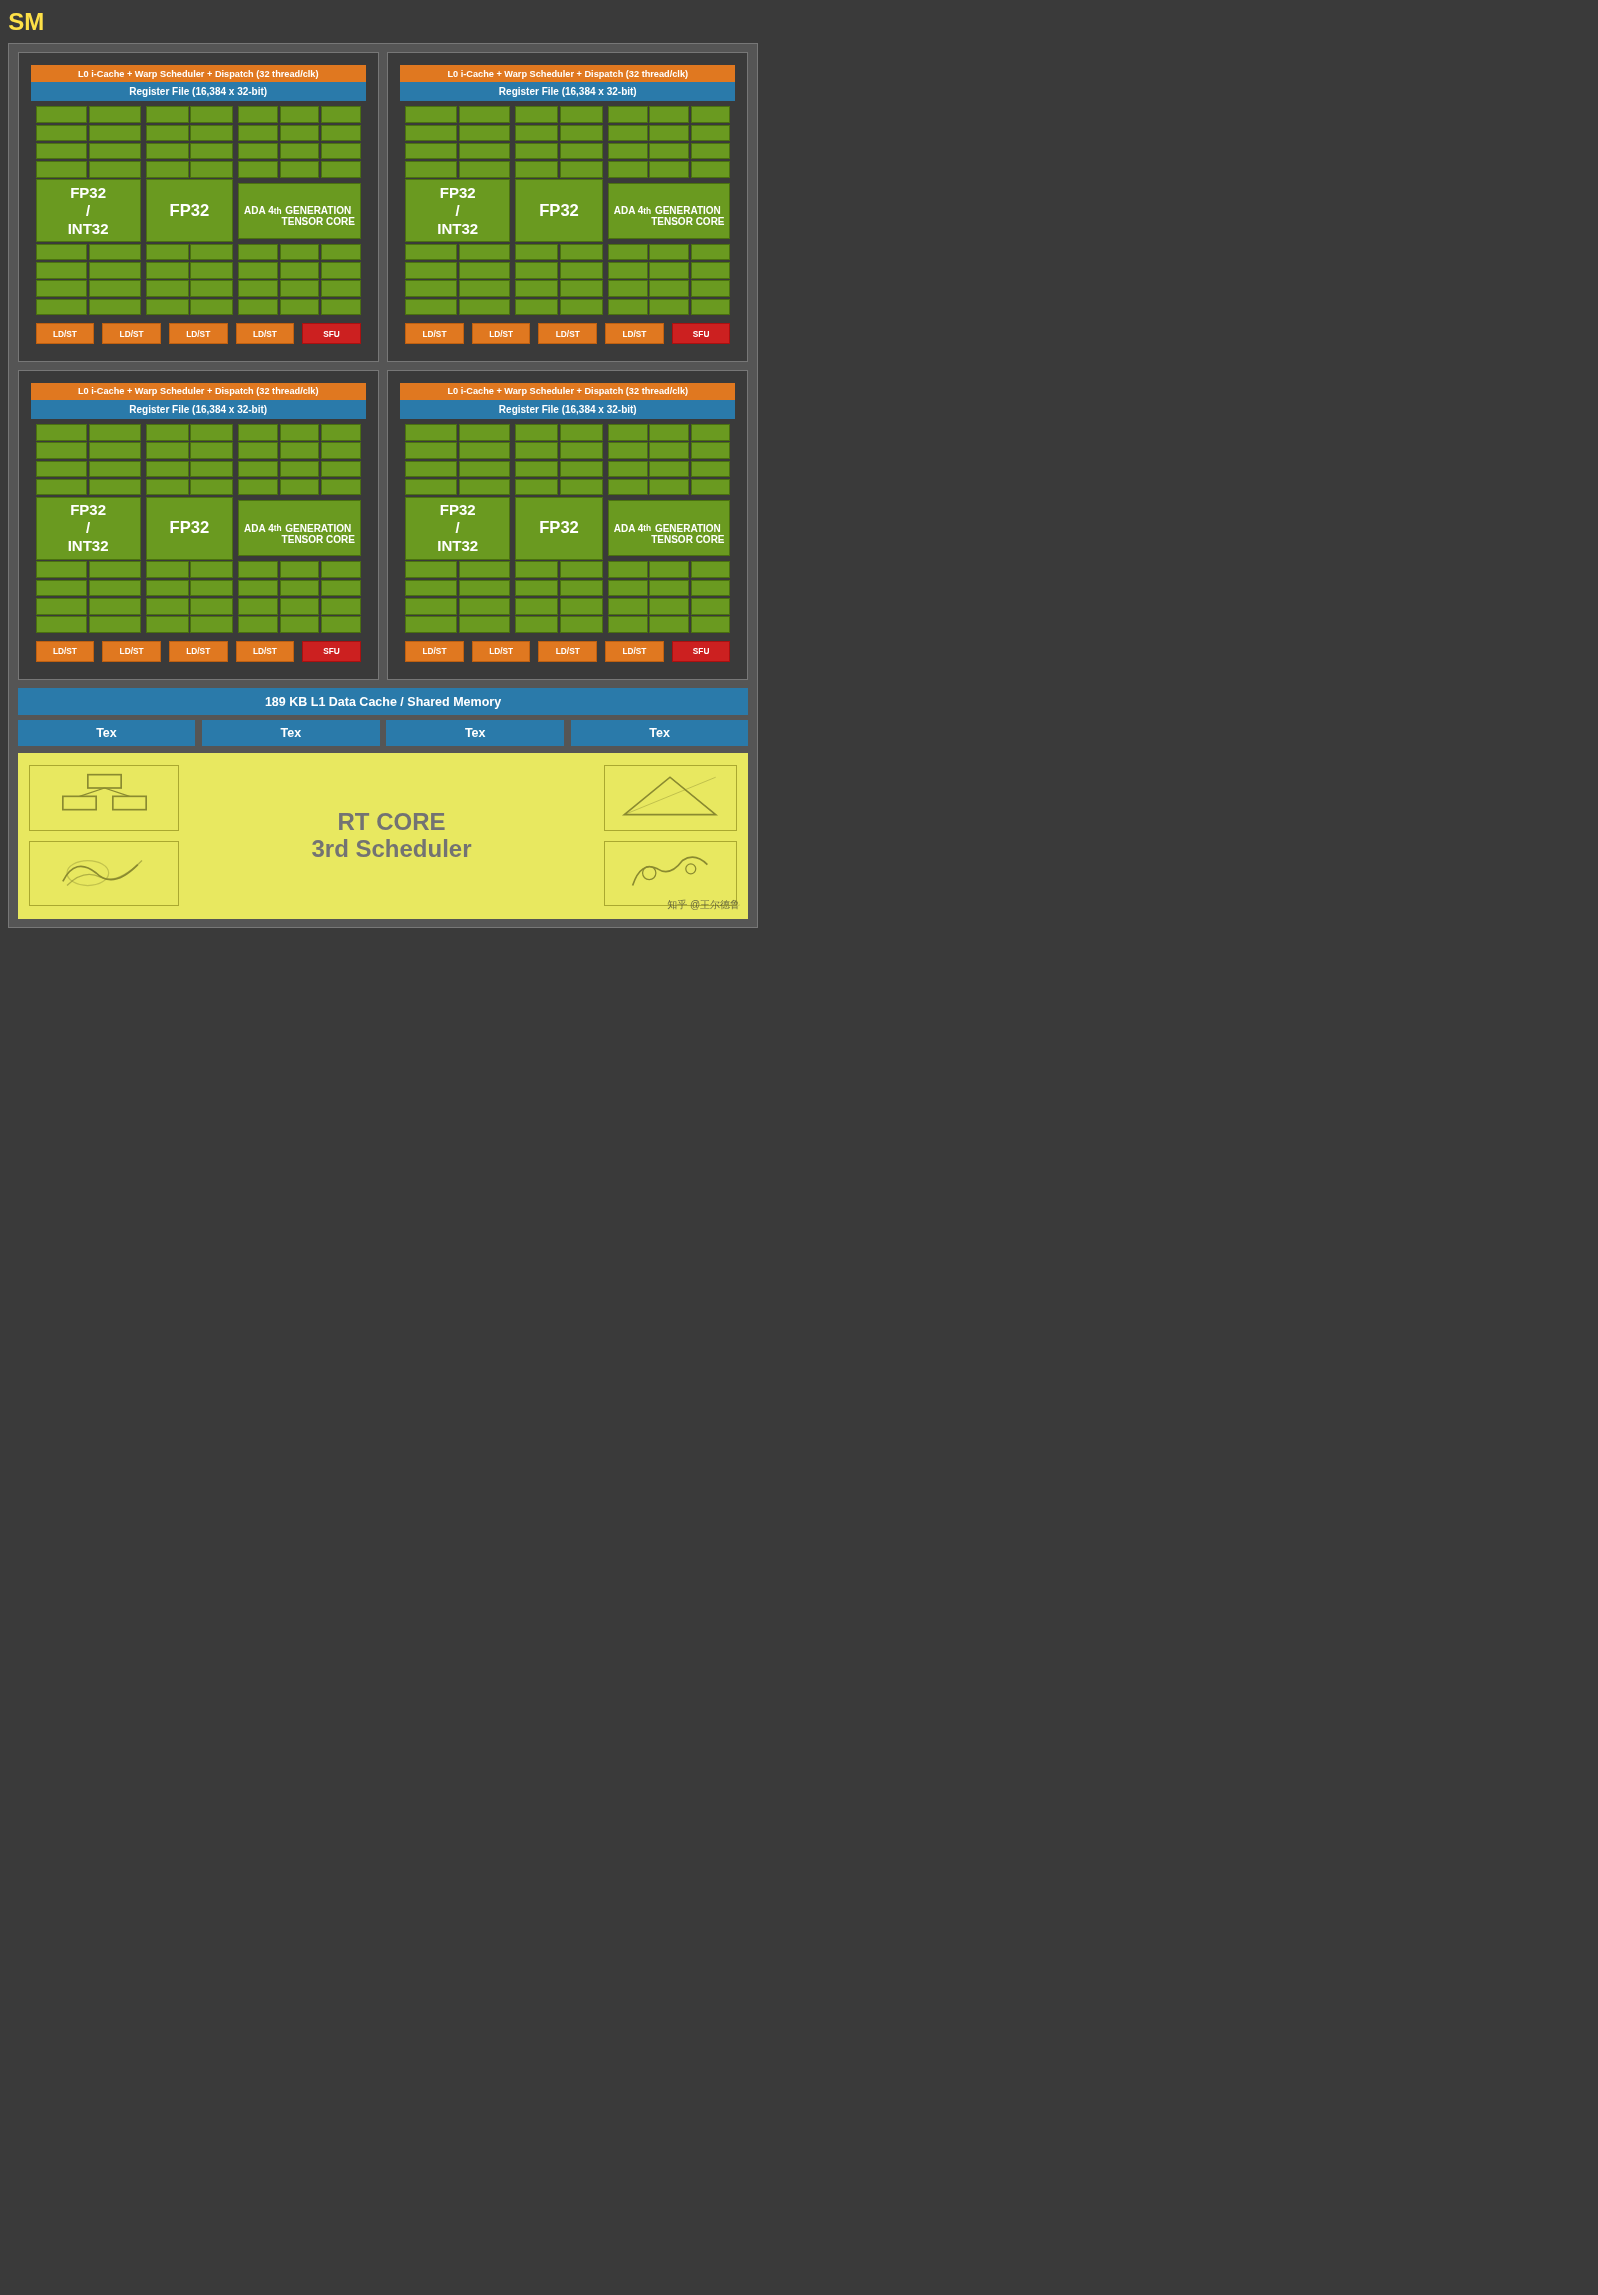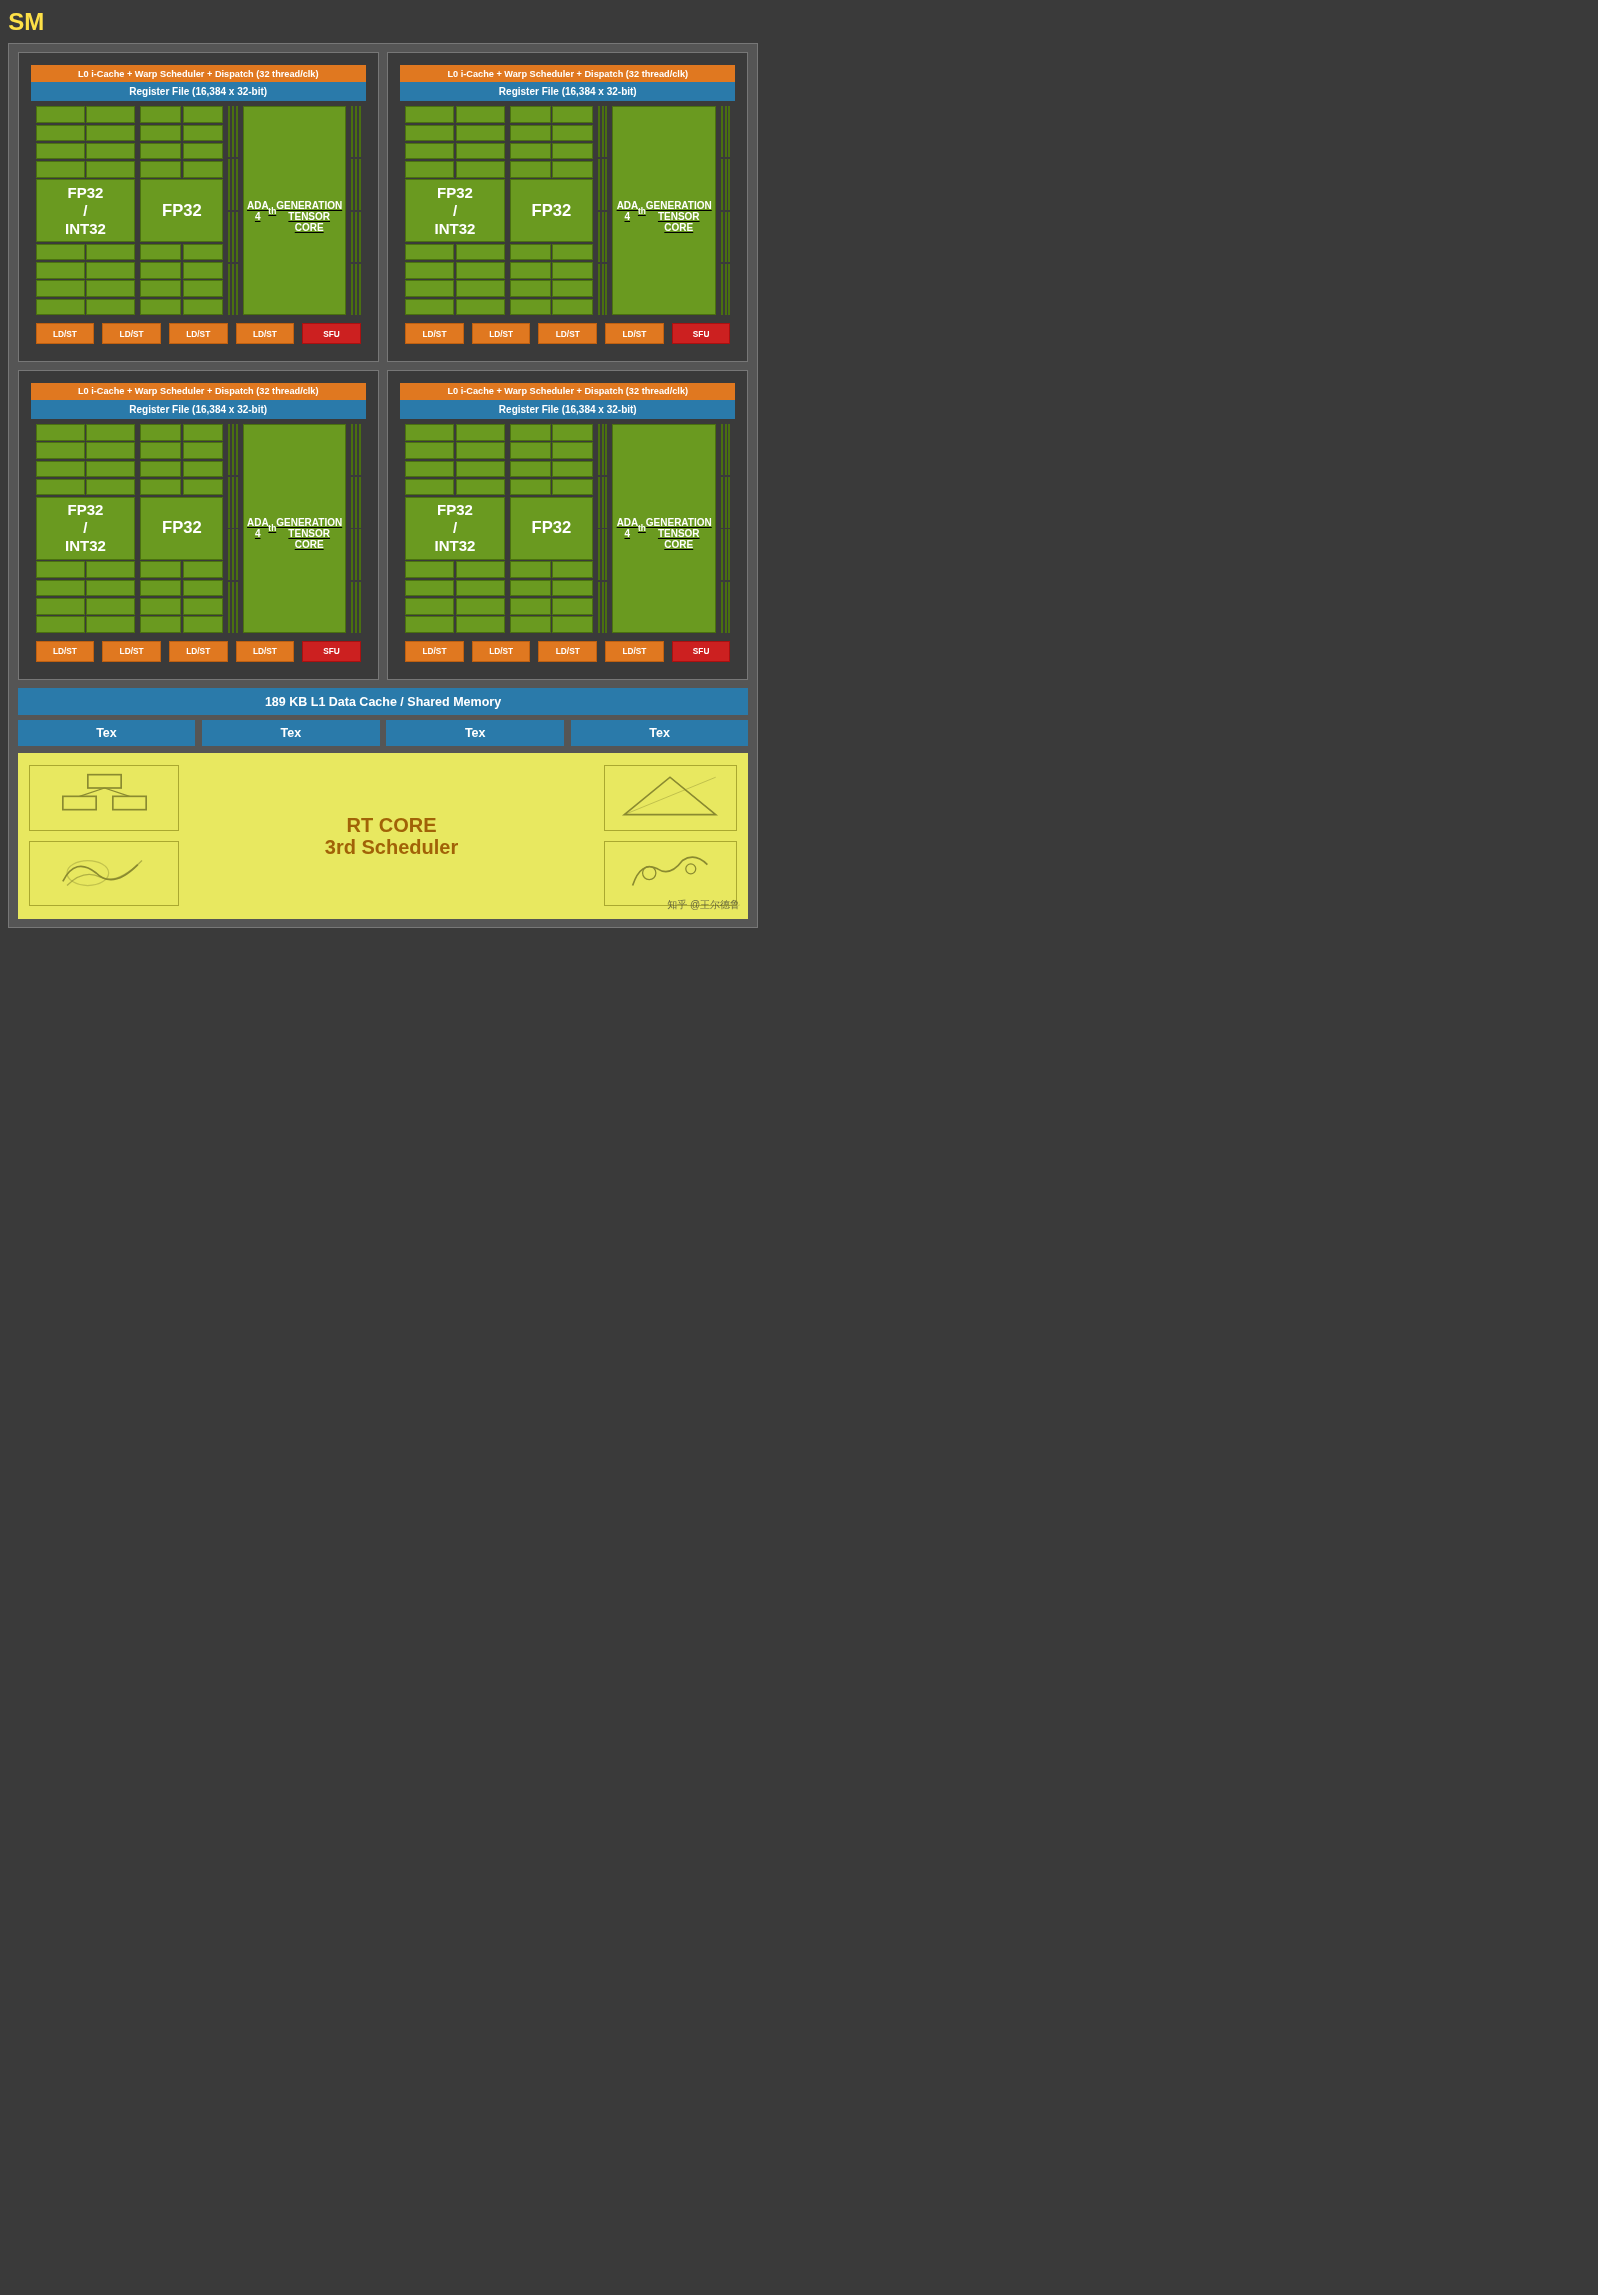--- a/index.html
+++ b/index.html
@@ -79,23 +79,22 @@
     .fp32-col {
       flex: 1;
       display: flex;
       flex-direction: column;
       gap: 1.7px;
     }
 
     .tensor-col {
       flex: 1.4;
       display: flex;
-      flex-direction: row;
+      flex-direction: column;
       gap: 5px;
-      text-decoration: underline;
     }
 
     .grid-cells {
       display: grid;
       gap: 1.7px;
       flex: 1;
     }
 
     .fp32-int32-grid {
       grid-template-columns: 1fr 1fr;
@@ -226,23 +225,23 @@
       gap: 10px;
       width: 133px;
     }
 
     .rt-core-text {
       text-align: center;
       flex: 1;
     }
 
     .rt-core-title {
-      font-size: 20px;
-      font-weight: bold;
-      color: #a16207;
+      font-size: 24px;
+      font-weight: bold;
+      color: #737373;
       line-height: 1.1;
     }
 
     .diagram-box {
       border: 1.7px solid #aaa830;
       padding: 6.7px;
       background: transparent;
       min-height: 58px;
       display: flex;
       align-items: center;

